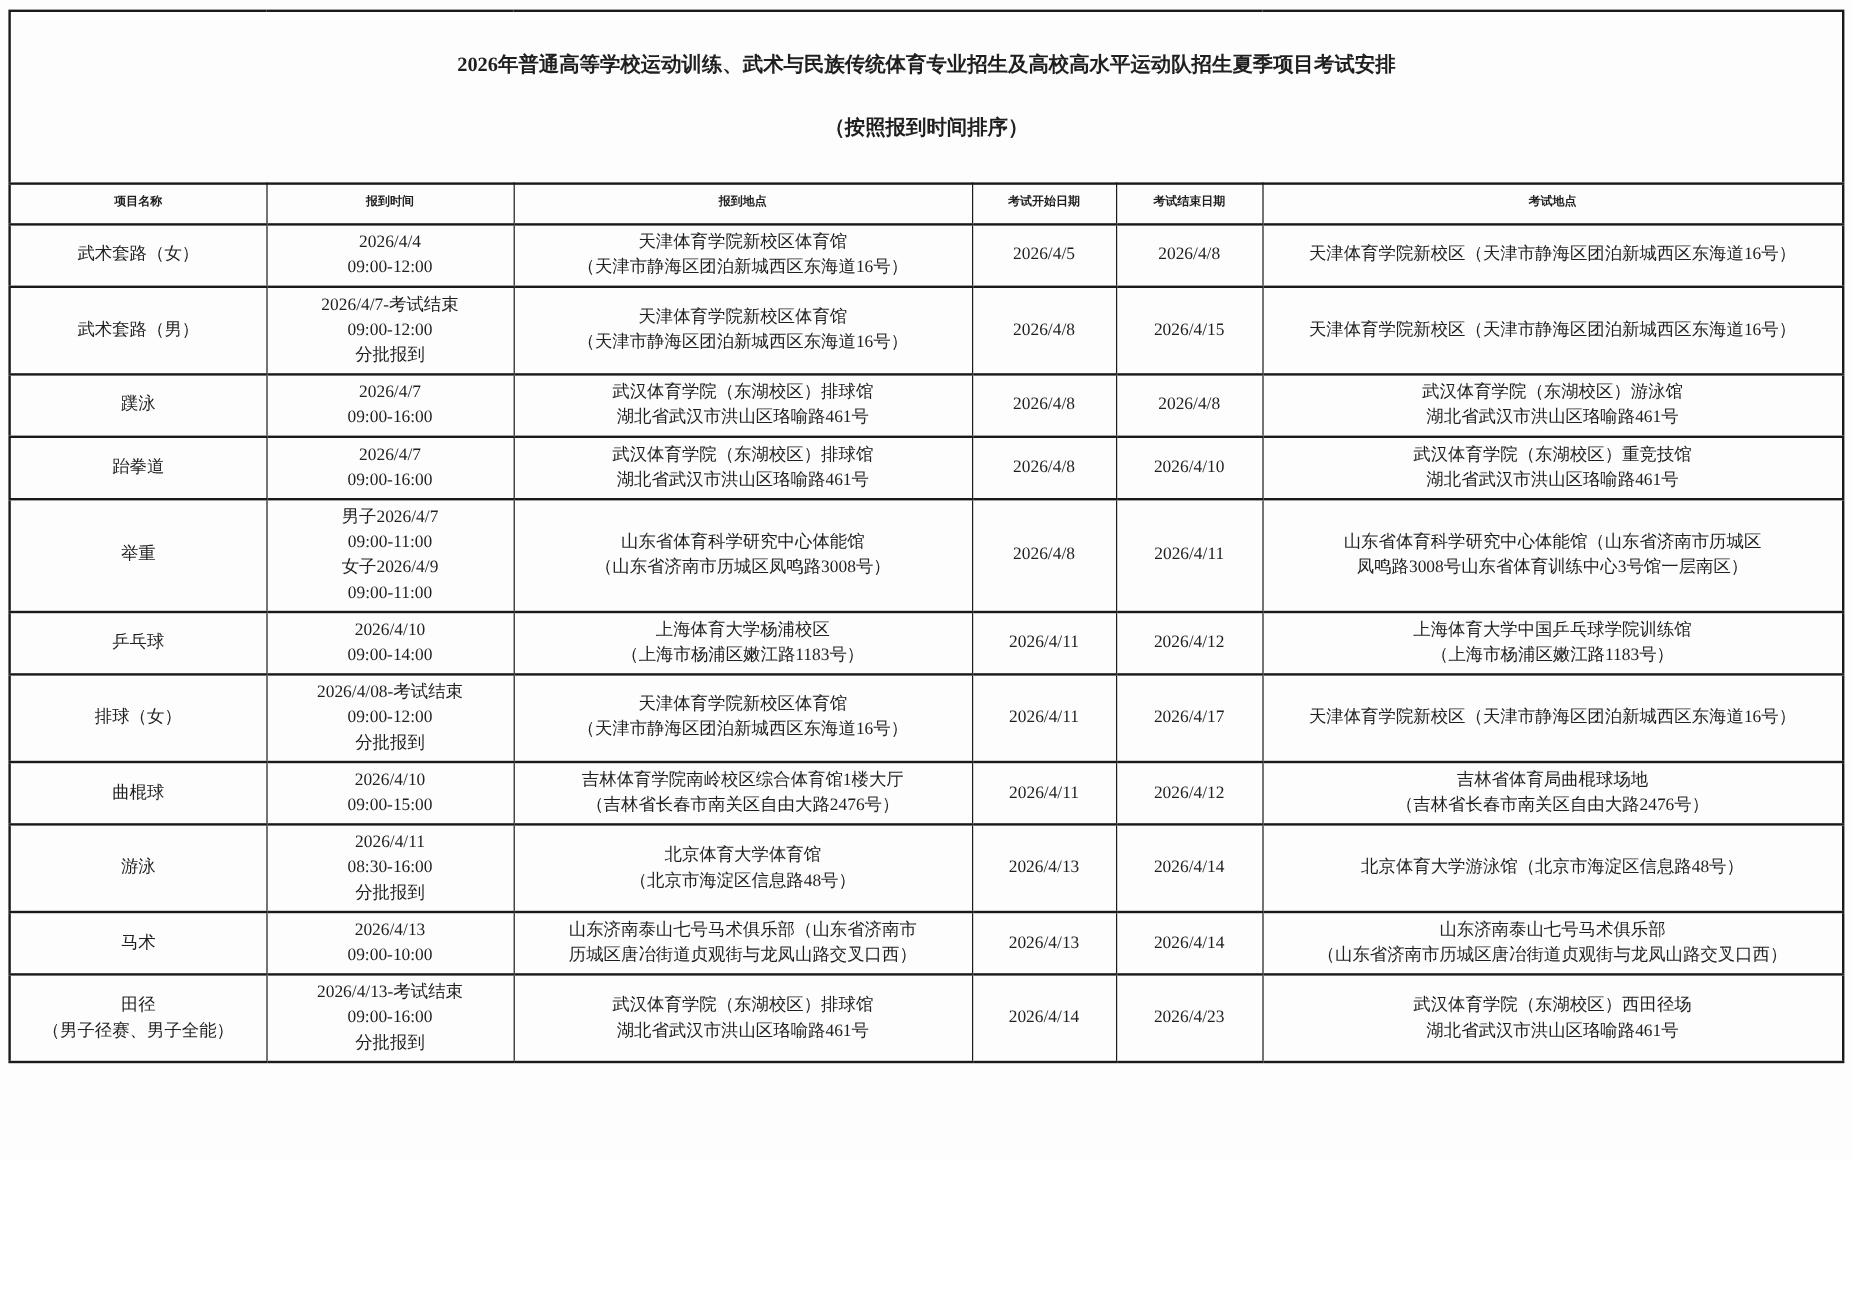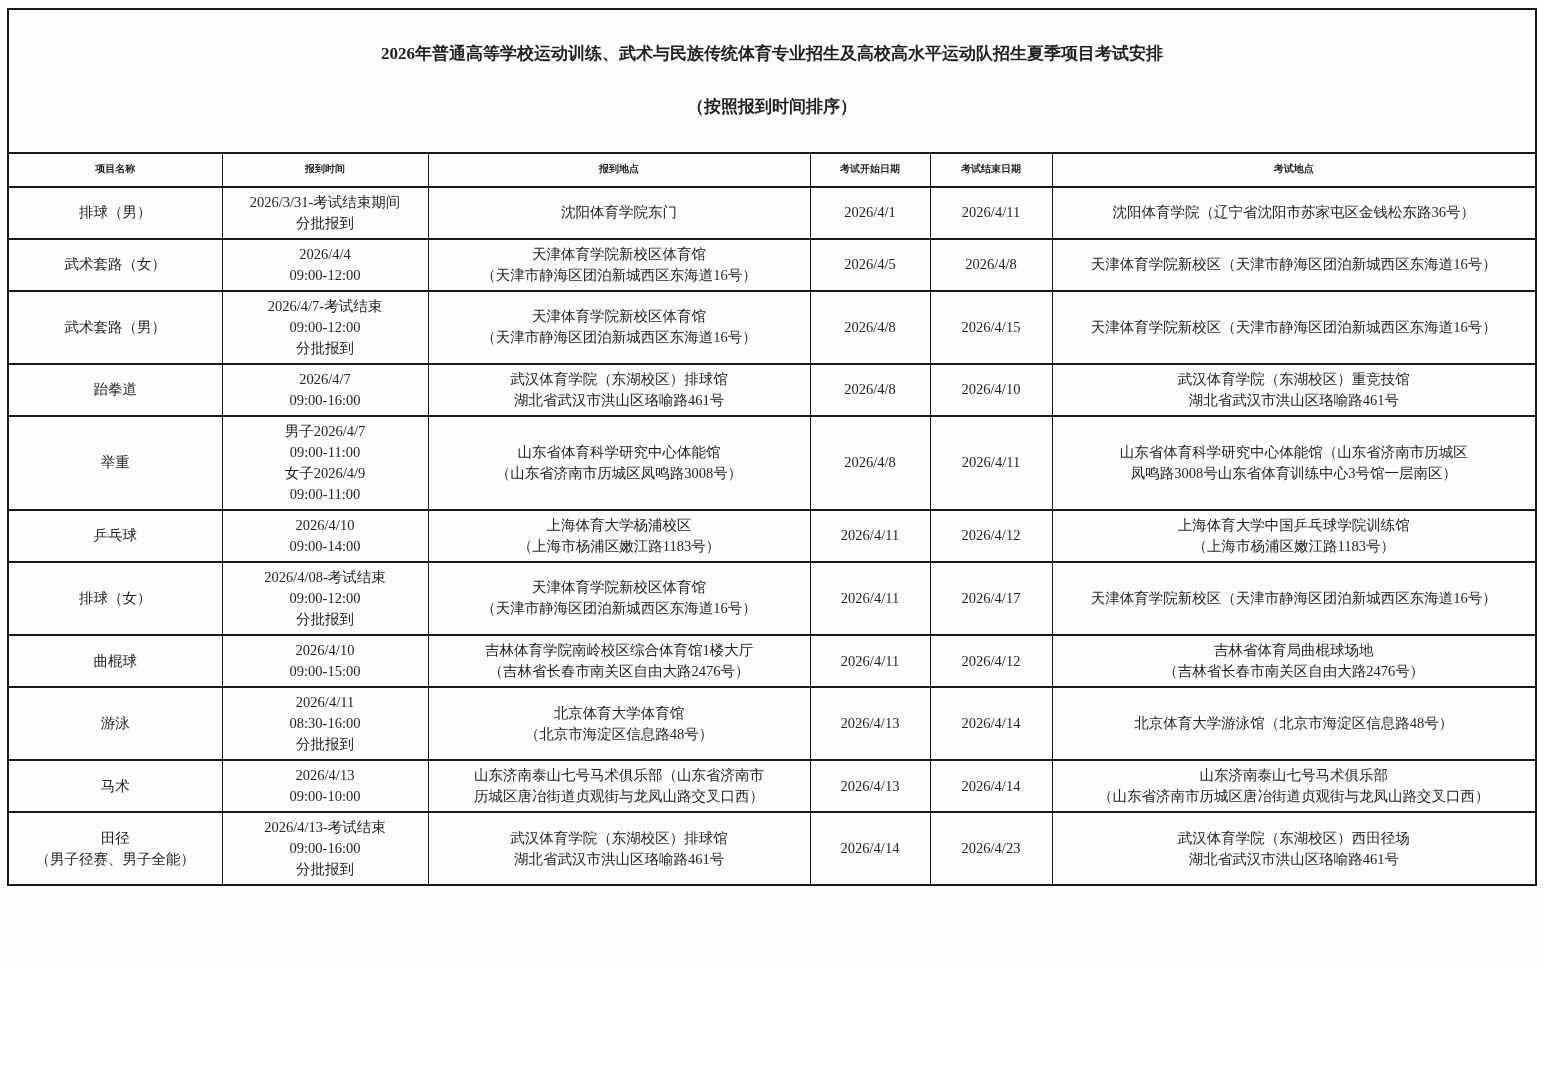--- a/index.html
+++ b/index.html
@@ -84,49 +84,51 @@
         <th>项目名称</th>
         <th>报到时间</th>
         <th>报到地点</th>
         <th>考试开始日期</th>
         <th>考试结束日期</th>
         <th>考试地点</th>
       </tr>
     </thead>
     <tbody id="schedule-body">
 
-    <tr>
-          <td>排球（男）</td>
-          <td>2026/3/31-考试结束期间
-分批报到</td>
-          <td>沈阳体育学院东门</td>
-          <td>2026/4/1</td>
-          <td>2026/4/11</td>
-          <td>沈阳体育学院（辽宁省沈阳市苏家屯区金钱松东路36号）</td>
-        </tr>
         <tr>
           <td>武术套路（女）</td>
           <td>2026/4/4
 09:00-12:00</td>
           <td>天津体育学院新校区体育馆
 （天津市静海区团泊新城西区东海道16号）</td>
           <td>2026/4/5</td>
           <td>2026/4/8</td>
           <td>天津体育学院新校区（天津市静海区团泊新城西区东海道16号）</td>
         </tr>
         <tr>
           <td>武术套路（男）</td>
           <td>2026/4/7-考试结束
 09:00-12:00
 分批报到</td>
           <td>天津体育学院新校区体育馆
 （天津市静海区团泊新城西区东海道16号）</td>
           <td>2026/4/8</td>
           <td>2026/4/15</td>
           <td>天津体育学院新校区（天津市静海区团泊新城西区东海道16号）</td>
+        </tr>
+        <tr>
+          <td>蹼泳</td>
+          <td>2026/4/7
+09:00-16:00</td>
+          <td>武汉体育学院（东湖校区）排球馆
+湖北省武汉市洪山区珞喻路461号</td>
+          <td>2026/4/8</td>
+          <td>2026/4/8</td>
+          <td>武汉体育学院（东湖校区）游泳馆
+湖北省武汉市洪山区珞喻路461号</td>
         </tr>
         <tr>
           <td>跆拳道</td>
           <td>2026/4/7
 09:00-16:00</td>
           <td>武汉体育学院（东湖校区）排球馆
 湖北省武汉市洪山区珞喻路461号</td>
           <td>2026/4/8</td>
           <td>2026/4/10</td>
           <td>武汉体育学院（东湖校区）重竞技馆

